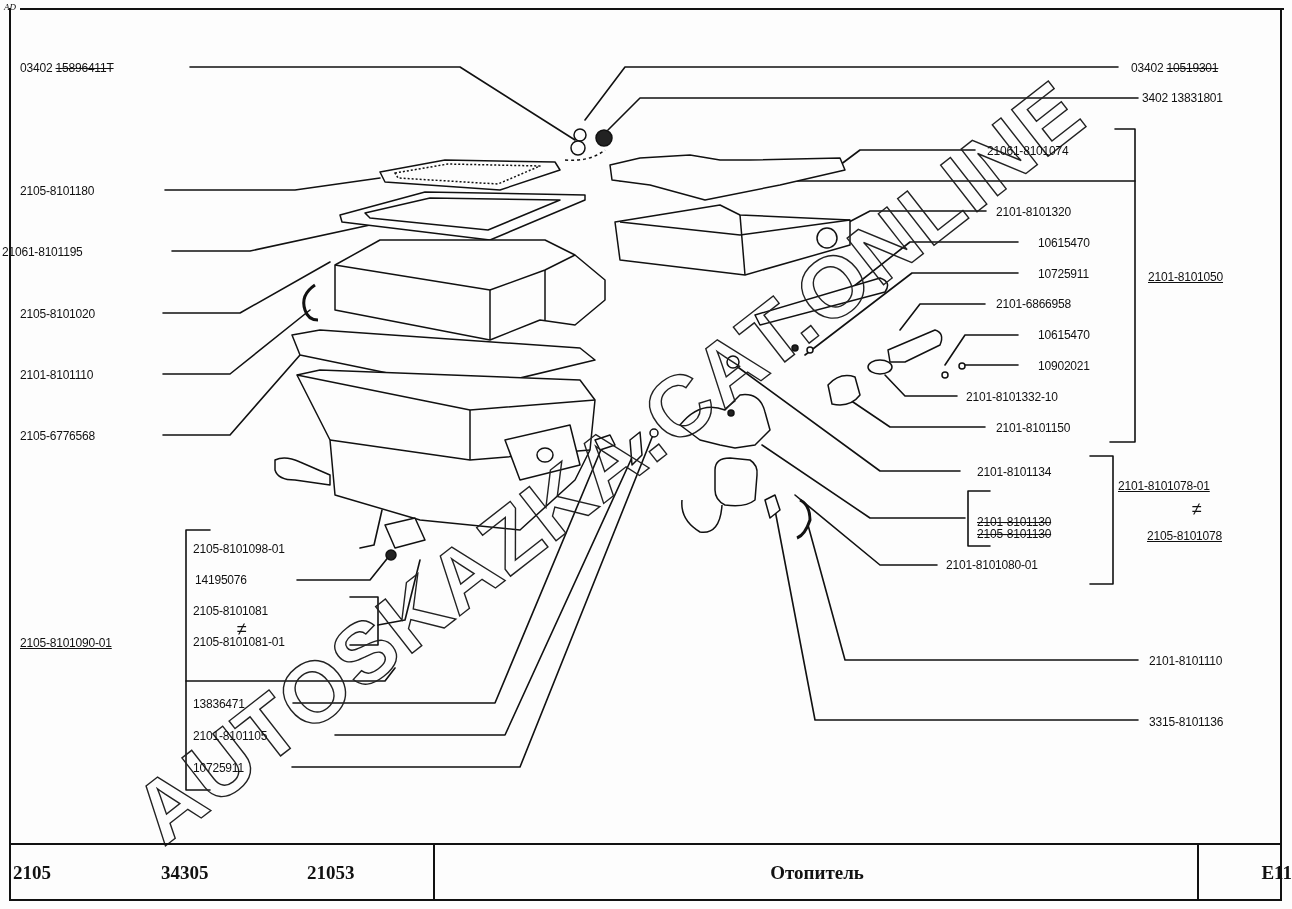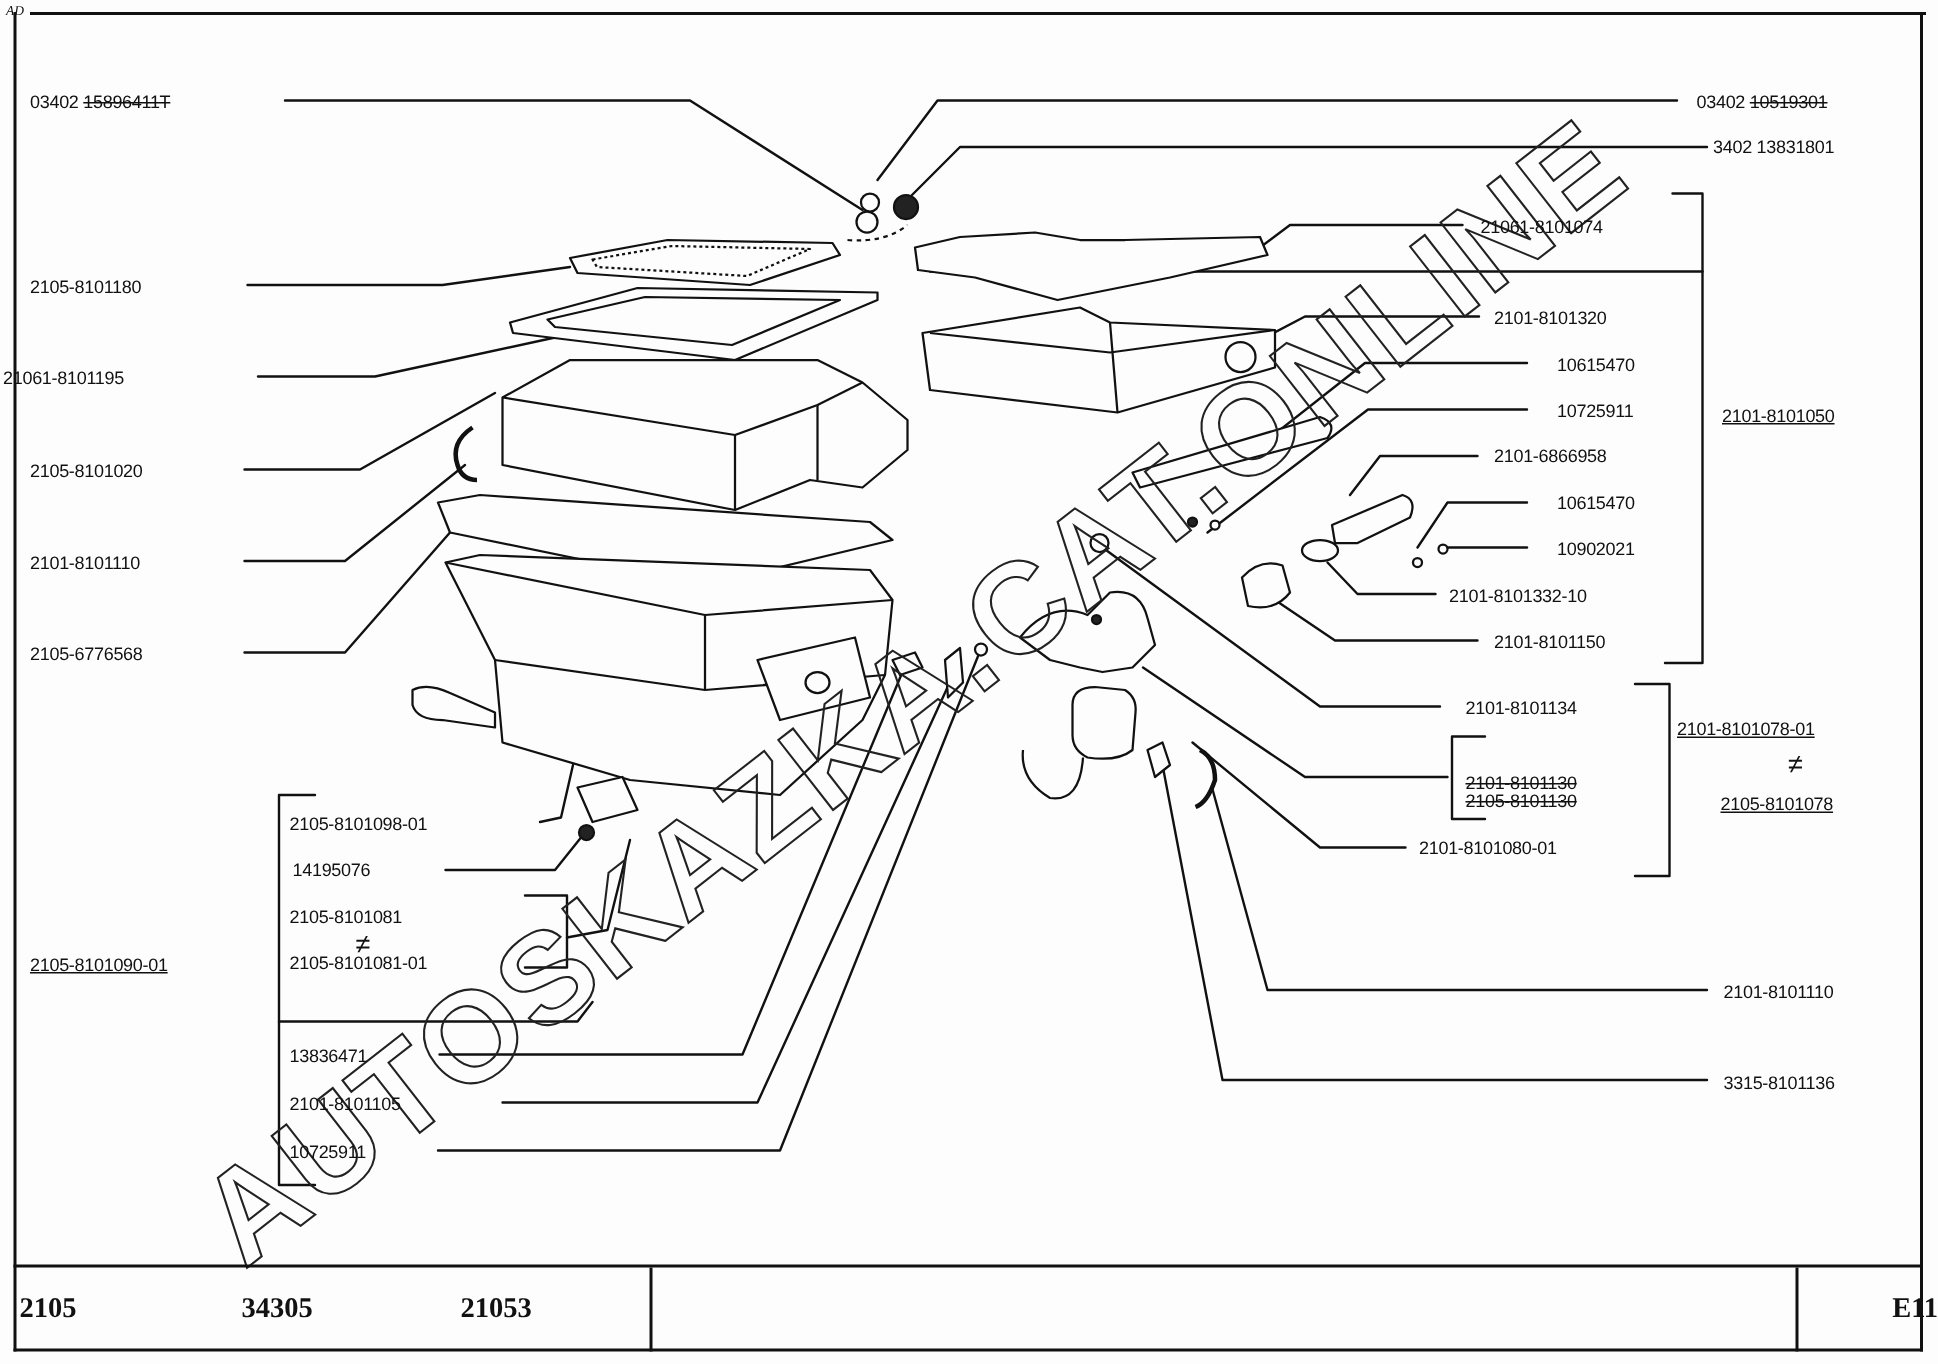--- a/index.html
+++ b/index.html
@@ -185,15 +185,16 @@
 <div class="lbl u" style="left:1147px; top:526px;">2105-8101078</div>
 
 <div class="lbl" style="left:1149px; top:651px;">2101-8101110</div>
 <div class="lbl" style="left:1149px; top:712px;">3315-8101136</div>
 
 <div class="footer">
   <div class="fcell" style="left:4px;">2105</div>
   <div class="fcell" style="left:152px;">34305</div>
   <div class="fcell" style="left:298px;">21053</div>
   <div class="fdiv" style="left:424px;"></div>
+  <div class="fcell" style="left:426px; width:764px; justify-content:center;">Отопитель</div>
   <div class="fdiv" style="left:1188px;"></div>
   <div class="fcell" style="left:1190px; width:81px; justify-content:center;padding-left:42px;">E110</div>
 </div>
 
 </body></html>

